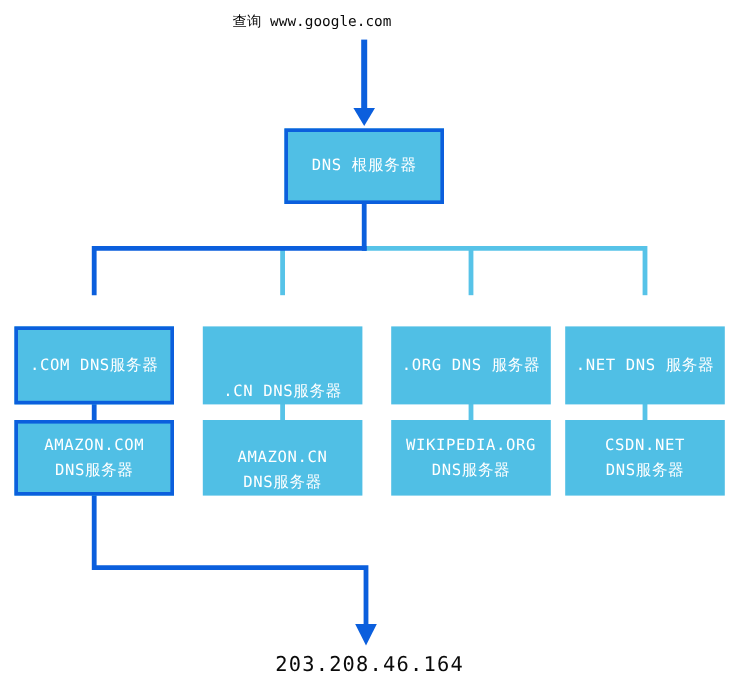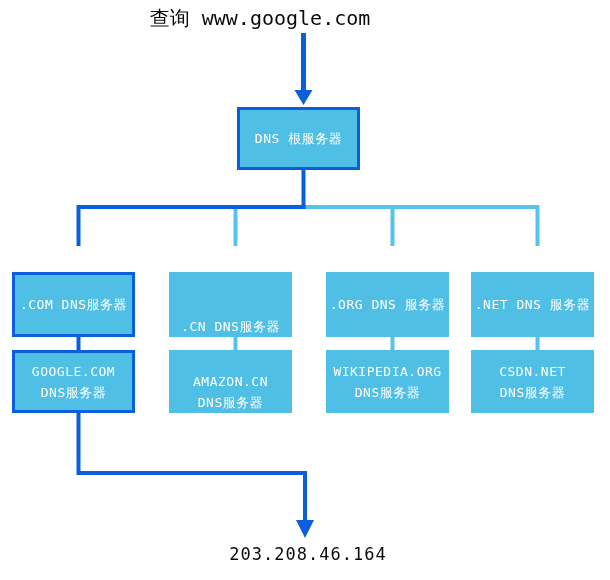--- a/index.html
+++ b/index.html
@@ -13,39 +13,39 @@
   .diagram{
     position:relative;
     width:610px;height:580px;
     background:#ffffff;
     font-family:"DejaVu Sans Mono","Liberation Mono",monospace;
     overflow:hidden;
   }
   .title{
     position:absolute;top:7px;left:0;width:520px;
     text-align:center;
-    font-size:20px;line-height:22px;
+    font-size:12px;line-height:22px;
     color:var(--ink);
     white-space:pre;
   }
   .ip{
     position:absolute;top:543px;left:3px;width:610px;
     text-align:center;
     font-size:17px;line-height:22px;
     color:var(--ink);
     letter-spacing:1px;
   }
   svg.wires{position:absolute;top:0;left:0;}
   .wire-light{stroke:var(--light-line);stroke-width:4;fill:none;}
   .wire-dark{stroke:var(--dark-blue);stroke-width:4;fill:none;}
   .shaft{stroke:var(--dark-blue);stroke-width:5;fill:none;}
   .head{fill:var(--dark-blue);stroke:none;}
   .box{
     position:absolute;
-    width:123px;
+    width:133px;
     background:var(--light-blue);
     color:var(--box-text);
     display:flex;flex-direction:column;
     align-items:center;justify-content:center;
     font-size:13px;letter-spacing:0.5px;
     line-height:21px;
     text-align:center;
     box-sizing:border-box;
     white-space:pre;
   }
@@ -96,21 +96,21 @@
     <span>.CN DNS服务器</span>
   </div>
   <div class="box row-tld col-3">
     <span>.NET DNS 服务器</span>
   </div>
   <div class="box row-tld col-2">
     <span>.ORG DNS 服务器</span>
   </div>
 
   <div class="box highlight row-auth col-0">
-    <span>GOOGLE.COM</span>
+    <span>AMAZON.COM</span>
     <span>DNS服务器</span>
   </div>
   <div class="box row-auth col-1">
     <span>AMAZON.CN</span>
     <span>DNS服务器</span>
   </div>
   <div class="box row-auth col-2">
     <span>WIKIPEDIA.ORG</span>
     <span>DNS服务器</span>
   </div>

